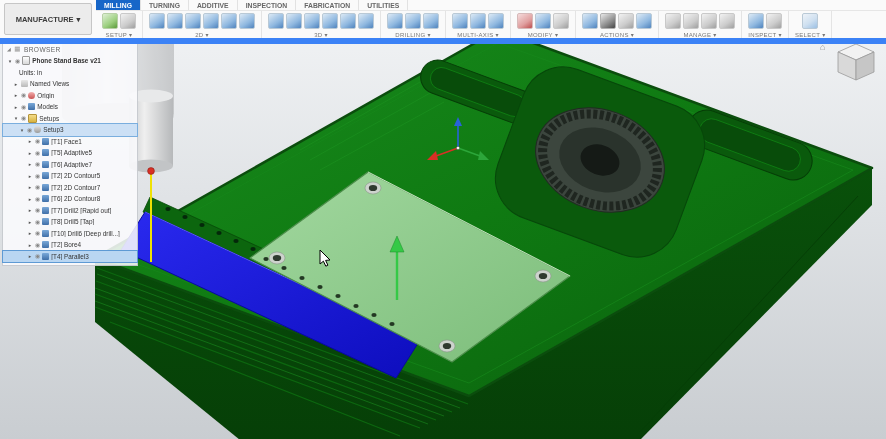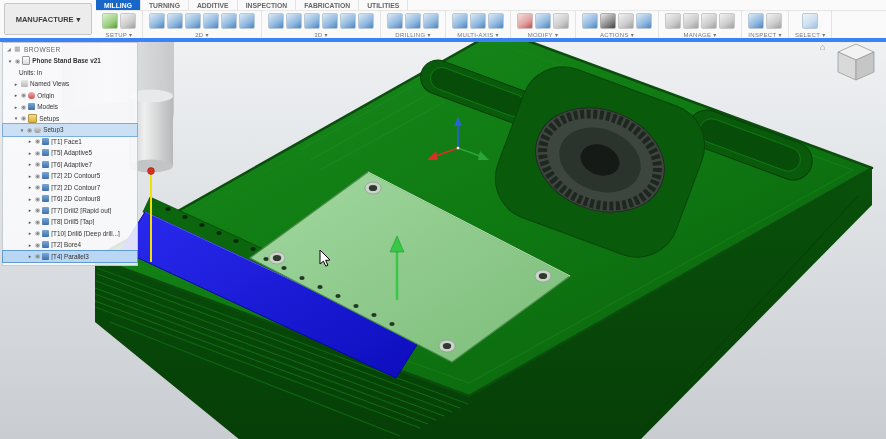--- a/index.html
+++ b/index.html
@@ -6,21 +6,21 @@
   body{width:886px;height:439px;overflow:hidden;position:relative;
        font-family:"Liberation Sans",sans-serif;background:#dfe3e6;}
 
   
   .canvas-bg{position:absolute;left:0;top:38px;right:0;bottom:0;z-index:0;
     background:linear-gradient(180deg,#eff1f3 0%,#e0e3e6 40%,#c9cdd1 100%);}
   svg.scene{position:absolute;left:0;top:0;z-index:2;}
 
   
   .toolbar{position:absolute;top:0;left:0;right:0;height:38px;background:#fafafa;
-    border-bottom:4px solid #3b82f6;z-index:10;display:flex;}
+    border-bottom:6px solid #3b82f6;z-index:10;display:flex;}
   .workspace{margin:3px 4px;width:86px;background:#ececec;border:1px solid #c6c6c6;
     border-radius:2px;display:flex;align-items:center;justify-content:center;
     font-size:7.5px;font-weight:bold;color:#3a3a3a;gap:3px;cursor:pointer;}
   .tb-right{flex:1;display:flex;flex-direction:column;min-width:0;}
   .tabs{display:flex;height:12px;border-bottom:1px solid #e6e6e6;}
   .tab{font-size:6.8px;font-weight:bold;color:#666;padding:0 8px;display:flex;
     align-items:center;border-right:1px solid #e2e2e2;cursor:pointer;}
   .tab.active{background:#1766c8;color:#fff;}
   .groups{flex:1;display:flex;align-items:stretch;}
   .group{display:flex;flex-direction:column;align-items:center;

